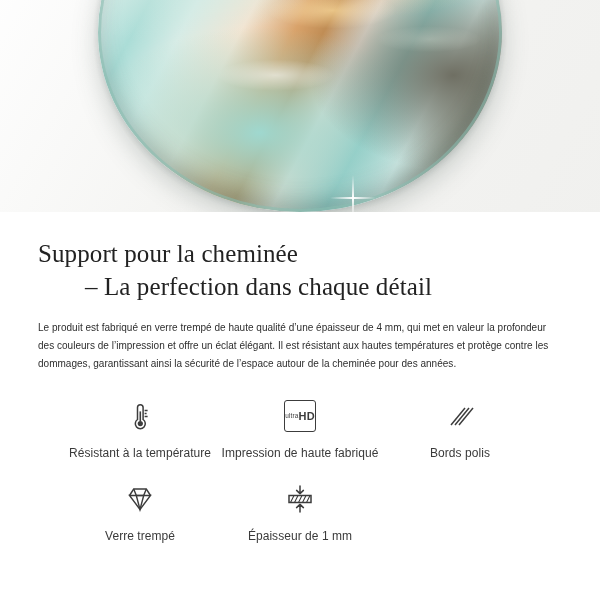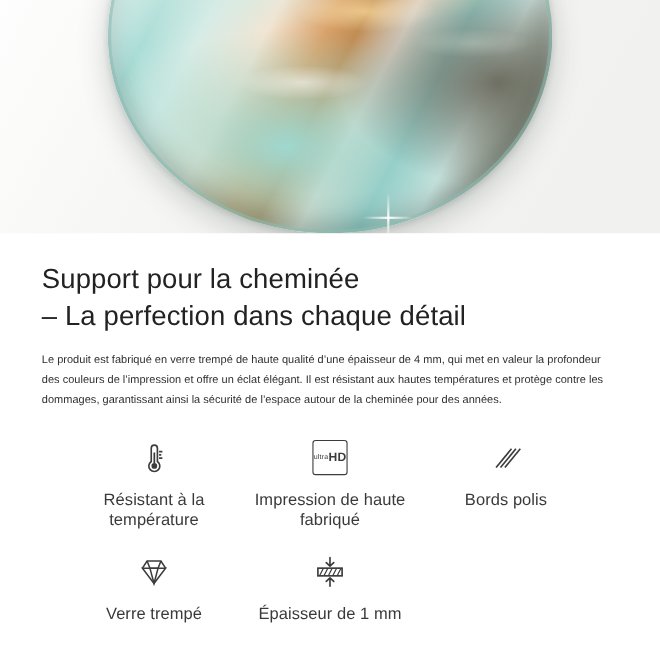--- a/index.html
+++ b/index.html
@@ -113,29 +113,29 @@
   }
   .sparkle:before { left: 0; top: 22px; width: 46px; height: 2px; }
   .sparkle:after  { left: 22px; top: 0; width: 2px; height: 46px;
     background: linear-gradient(180deg, rgba(255,255,255,0) 0%, #ffffff 50%, rgba(255,255,255,0) 100%); }
 
   
   .content {
     padding: 26px 38px 0 38px;
   }
   .headline {
-    font-family: Liberation Sans, sans-serif;
+    font-family: Liberation Serif, serif;
     font-size: 25px;
     line-height: 1.30;
     color: #222222;
     font-weight: 400;
     letter-spacing: 0.1px;
     margin: 0 0 16px 0;
   }
-  .headline .line2 { display: block; }
+  .headline .line2 { display: block; margin-left: 47px; }
   .body-copy {
     font-size: 10px;
     line-height: 1.78;
     color: #2e2e2e;
     margin: 0;
     max-width: 516px;
     letter-spacing: 0.02px;
   }
 
   
@@ -154,21 +154,21 @@
   }
   .feature-icon {
     width: 44px;
     height: 44px;
     display: flex;
     align-items: center;
     justify-content: center;
     margin-bottom: 8px;
   }
   .feature-label {
-    font-size: 15px;
+    font-size: 12px;
     color: #3a3a3a;
     letter-spacing: 0.05px;
     line-height: 1.2;
   }
   .hd-badge {
     width: 30px;
     height: 30px;
     border: 1.6px solid #3c3c3c;
     border-radius: 3px;
     display: flex;

